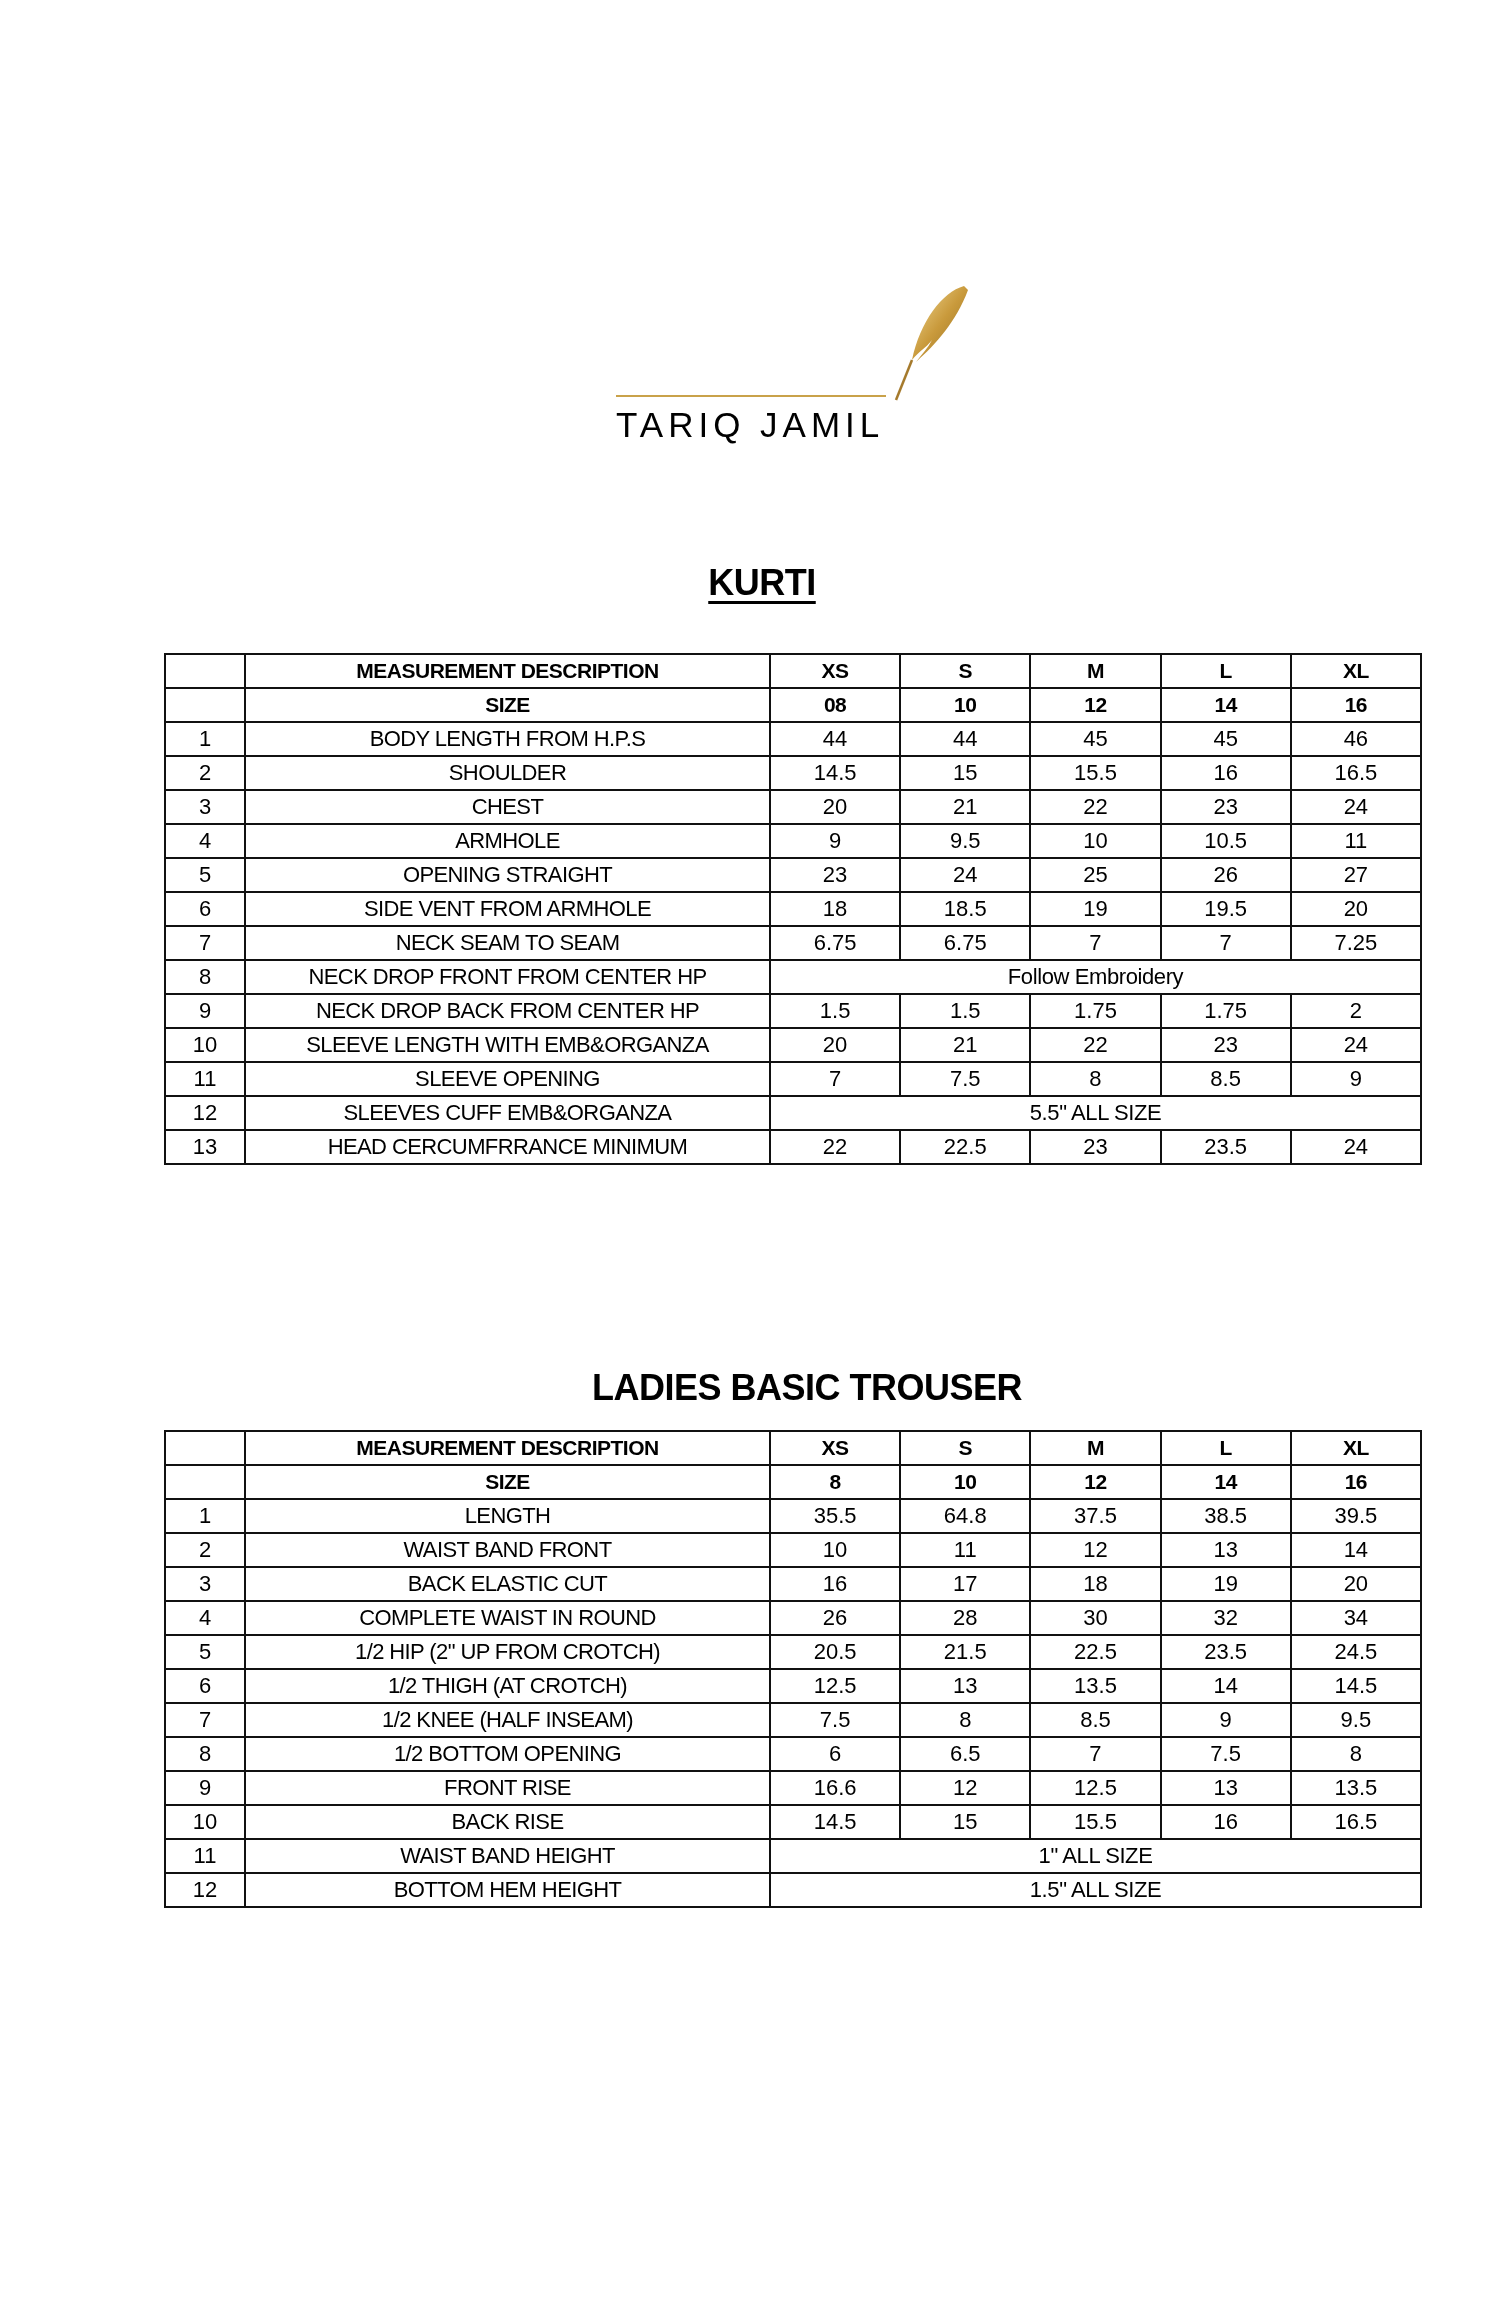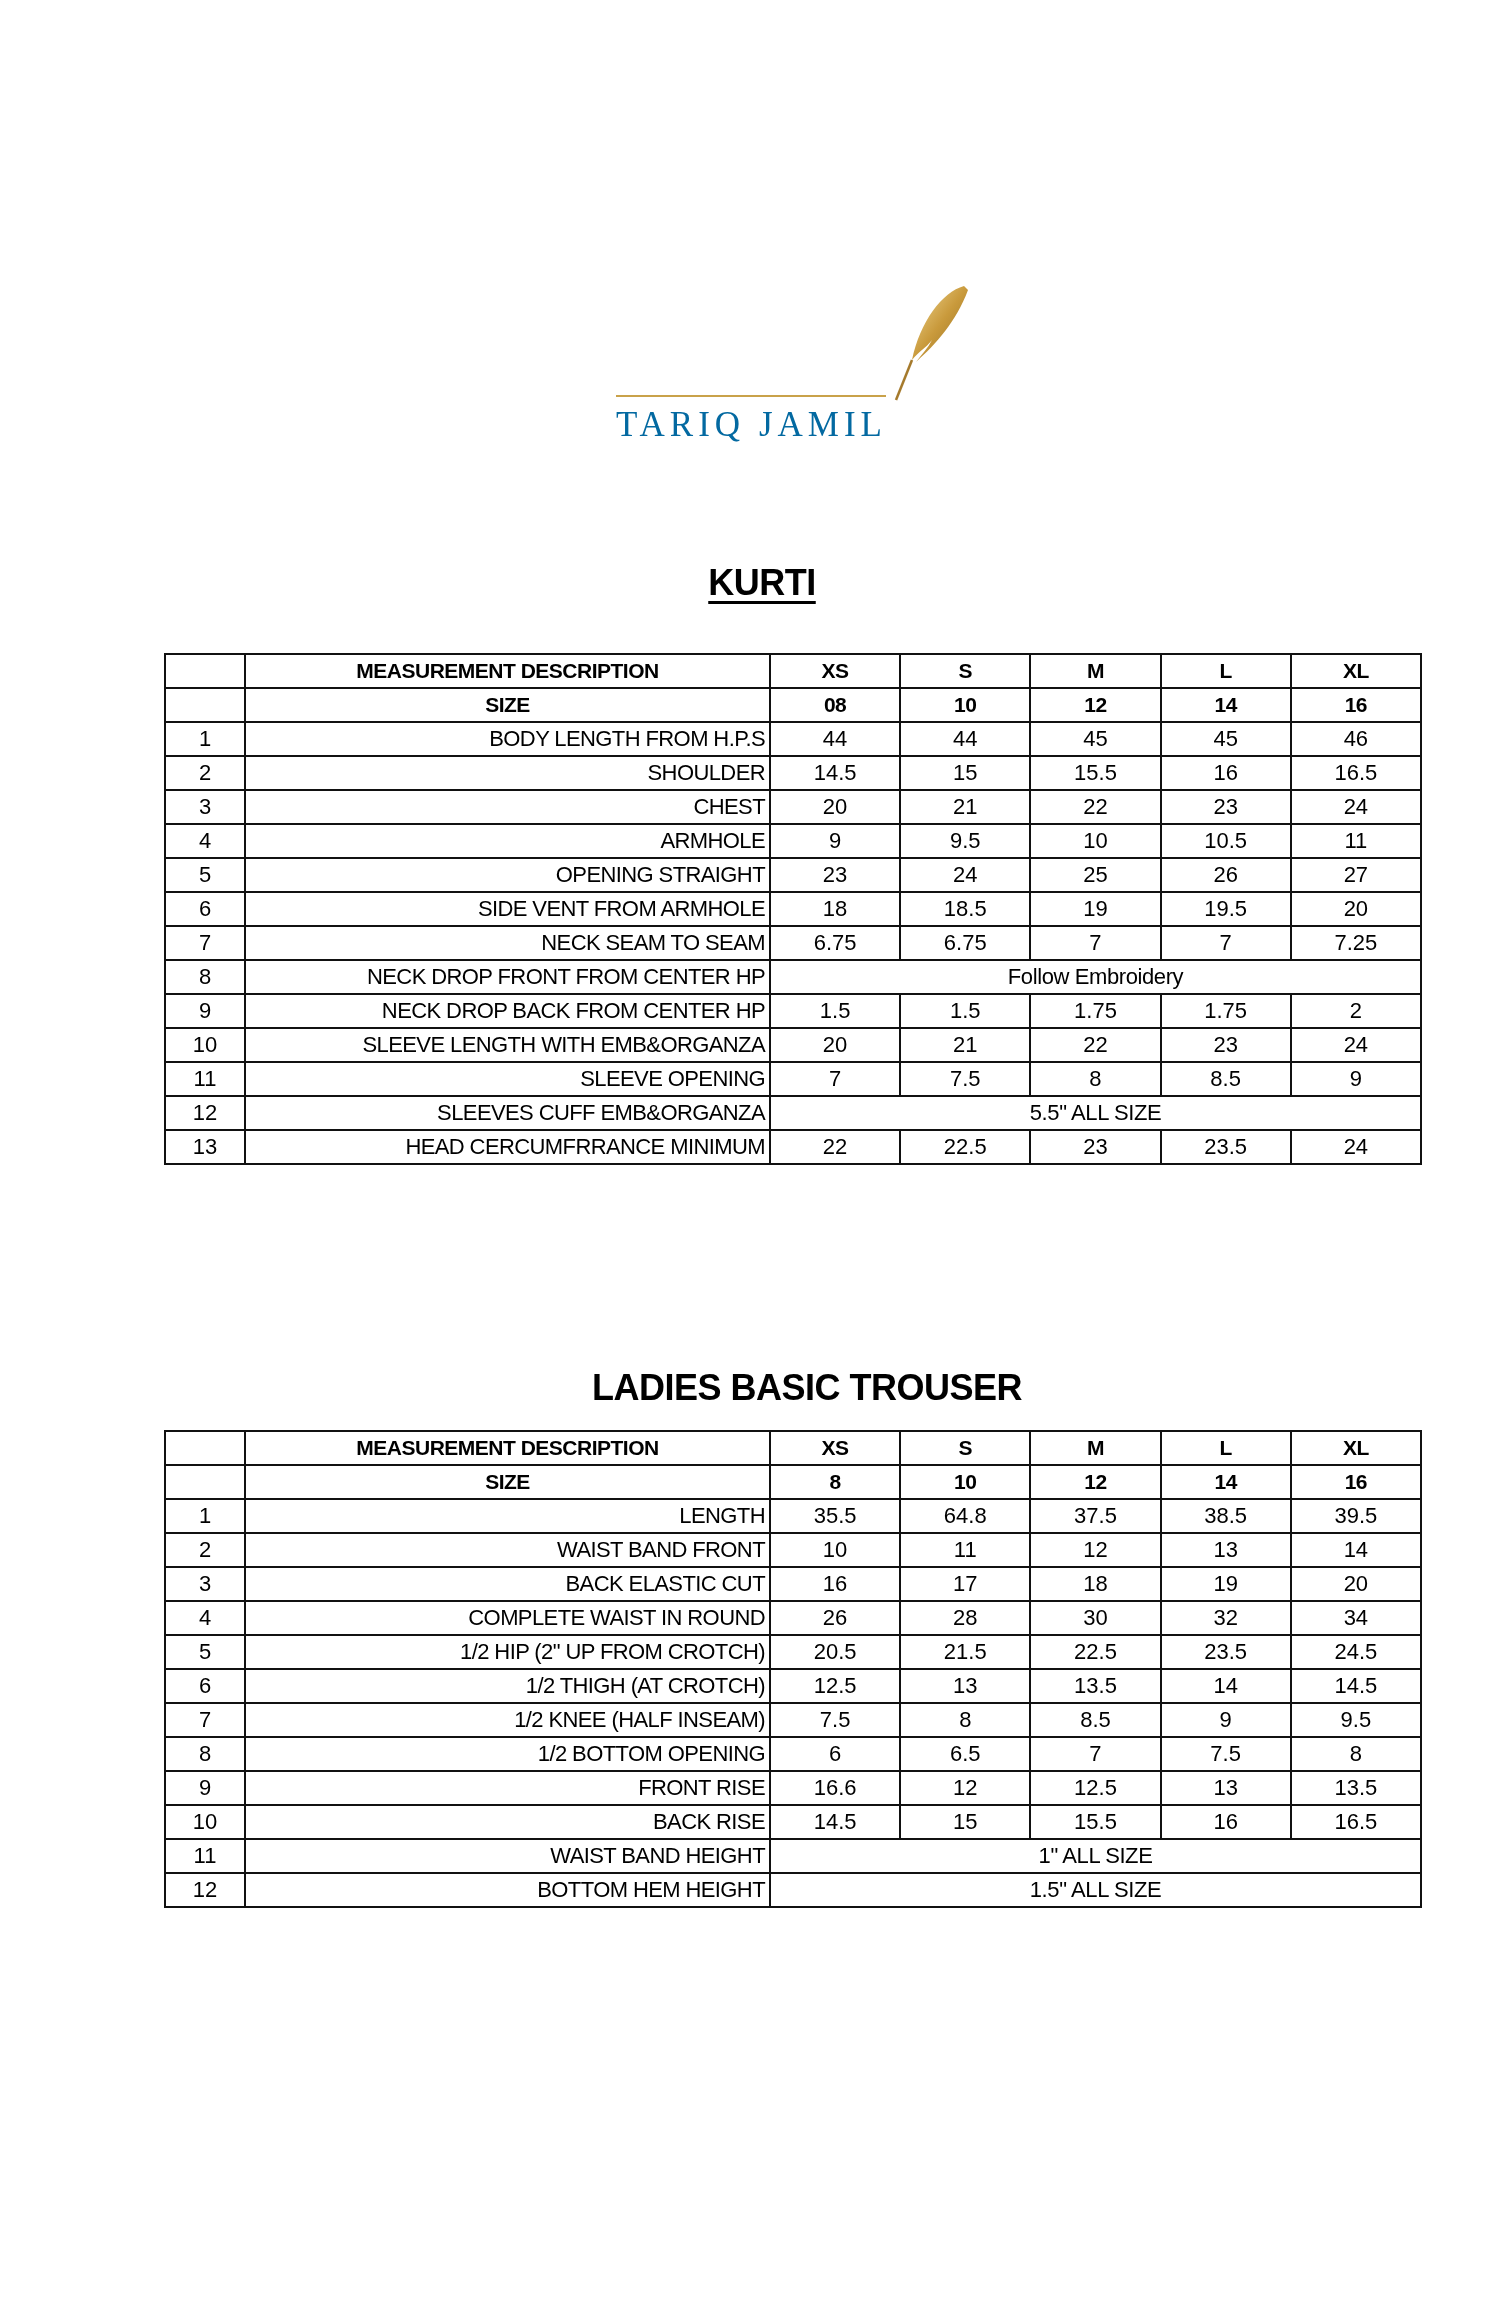--- a/index.html
+++ b/index.html
@@ -4,38 +4,38 @@
 <style>
   html, body { margin: 0; padding: 0; background: #ffffff; }
   body { width: 1500px; height: 2300px; position: relative; overflow: hidden;
          font-family: "Liberation Sans", sans-serif; color: #000; }
 
   
   .logo { position: absolute; left: 612px; top: 262px; width: 360px; height: 190px; }
   .logo-mtj { position: absolute; left: 0; top: 0; font-family: "Liberation Serif", serif;
               font-size: 126px; line-height: 126px; color: #c9a24a; letter-spacing: 2px; }
   .logo-rule { position: absolute; left: 4px; top: 133px; width: 270px; height: 2px; background: #c9a24a; }
-  .logo-name { position: absolute; left: 4px; top: 143px; font-family: Liberation Serif, serif;
-               font-size: 35px; letter-spacing: 5px; color: #0369a1; }
+  .logo-name { position: absolute; left: 4px; top: 143px; font-family: Liberation Sans, sans-serif;
+               font-size: 35px; letter-spacing: 5px; color: #000000; }
   .logo-feather { position: absolute; left: 270px; top: 20px; width: 90px; height: 120px; }
 
   
   .section-title { position: absolute; left: 12px; width: 1500px; text-align: center;
                    font-weight: bold; font-size: 36px; letter-spacing: -0.5px; }
   .kurti-title { top: 562px; }
   .kurti-title span { text-decoration: underline; text-decoration-thickness: 3px; text-underline-offset: 6px; }
   .trouser-title { top: 1367px; margin-left: 45px; }
 
   
   table.spec { position: absolute; left: 120px; border-collapse: collapse; table-layout: fixed;
                width: 1258px; font-size: 22px; margin-left: 44px; }
   table.spec td { border: 2.5px solid #111; height: 32px; padding: 0 4px; text-align: center;
                   white-space: nowrap; overflow: hidden; line-height: 32px; }
   table.spec td.num { width: 70px; }
-  table.spec td.desc { width: 515px; text-align: right; letter-spacing: -0.6px; }
+  table.spec td.desc { width: 515px; text-align: center; letter-spacing: -0.6px; }
   table.spec tr.hdr td { font-weight: bold; font-size: 21px; letter-spacing: -0.5px; }
   table.spec tr.hdr td.desc { text-align: center; }
   table.spec td.merged { letter-spacing: -0.4px; }
   #kurti-table { top: 653px; }
   #trouser-table { top: 1430px; }
 </style>
 </head>
 <body>
 
 <div class="logo">

